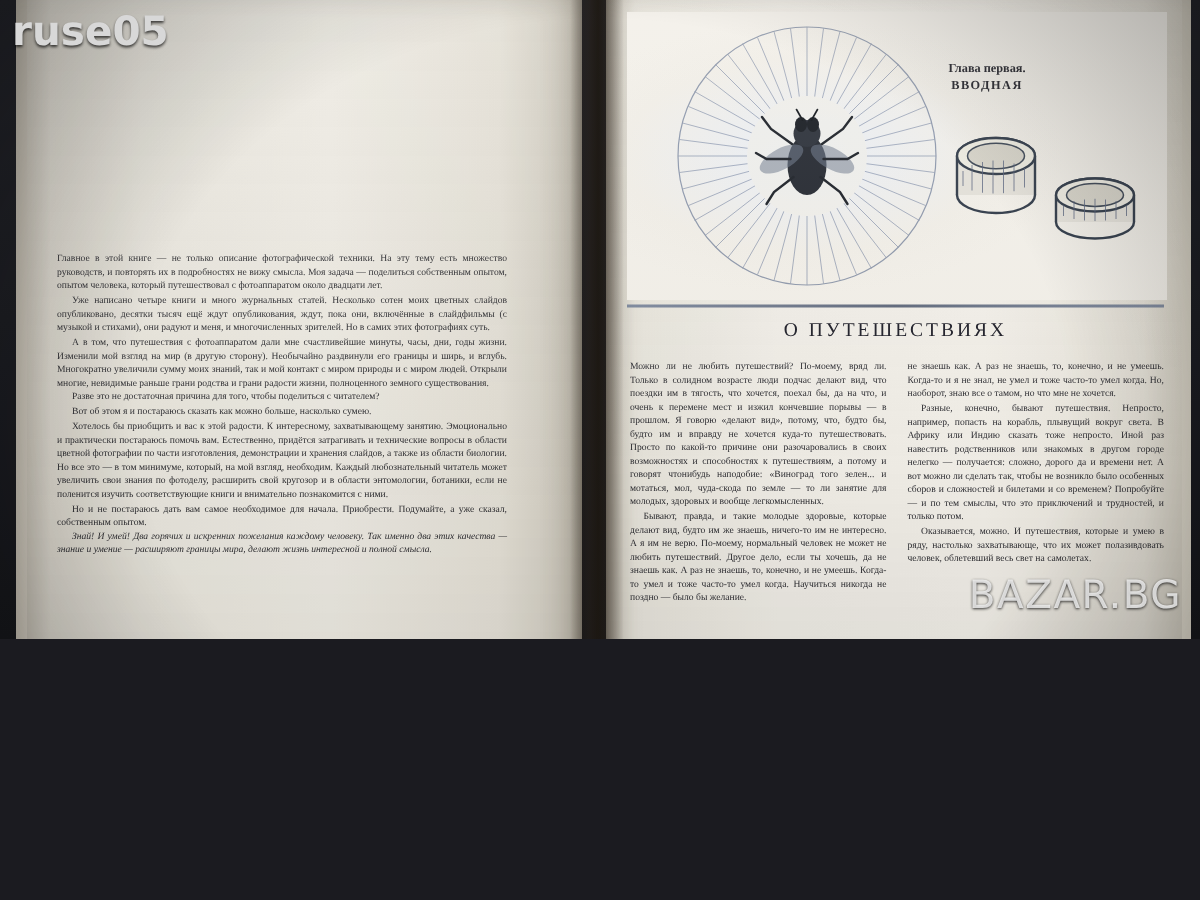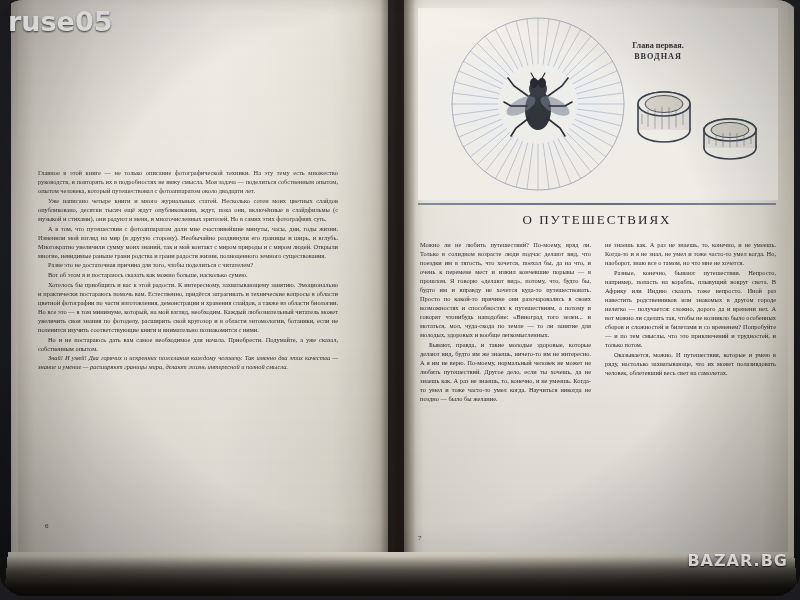--- a/index.html
+++ b/index.html
@@ -9,46 +9,45 @@
   body {
     width: 800px;
     height: 600px;
     overflow: hidden;
     background: #1b1b20;
     font-family: "Liberation Serif", serif;
   }
   .scene {
     position: relative;
     width: 800px;
-    height: 596px;
+    height: 426px;
     background: linear-gradient(180deg, #23242a 0%, #15161a 100%);
     overflow: hidden;
-    border-radius: 23px;
   }
 
   
   .wm-top {
     position: absolute;
     left: 8px;
     top: 6px;
     font-family: "DejaVu Sans", sans-serif;
     font-size: 27px;
     font-weight: bold;
     color: #d8d8d8;
     letter-spacing: 0px;
     text-shadow: 0 1px 2px rgba(0,0,0,.7);
     z-index: 40;
   }
   .wm-bottom {
     position: absolute;
     right: 12px;
-    bottom: 26px;
+    bottom: 14px;
     font-family: "DejaVu Sans", sans-serif;
-    font-size: 16px;
-    font-weight: bold;
+    font-size: 26px;
+    font-weight: normal;
     color: rgba(245,245,245,.82);
     letter-spacing: 1px;
     text-shadow: 0 1px 2px rgba(0,0,0,.8);
     z-index: 40;
   }
 
   
   .book {
     position: absolute;
     left: 0;

